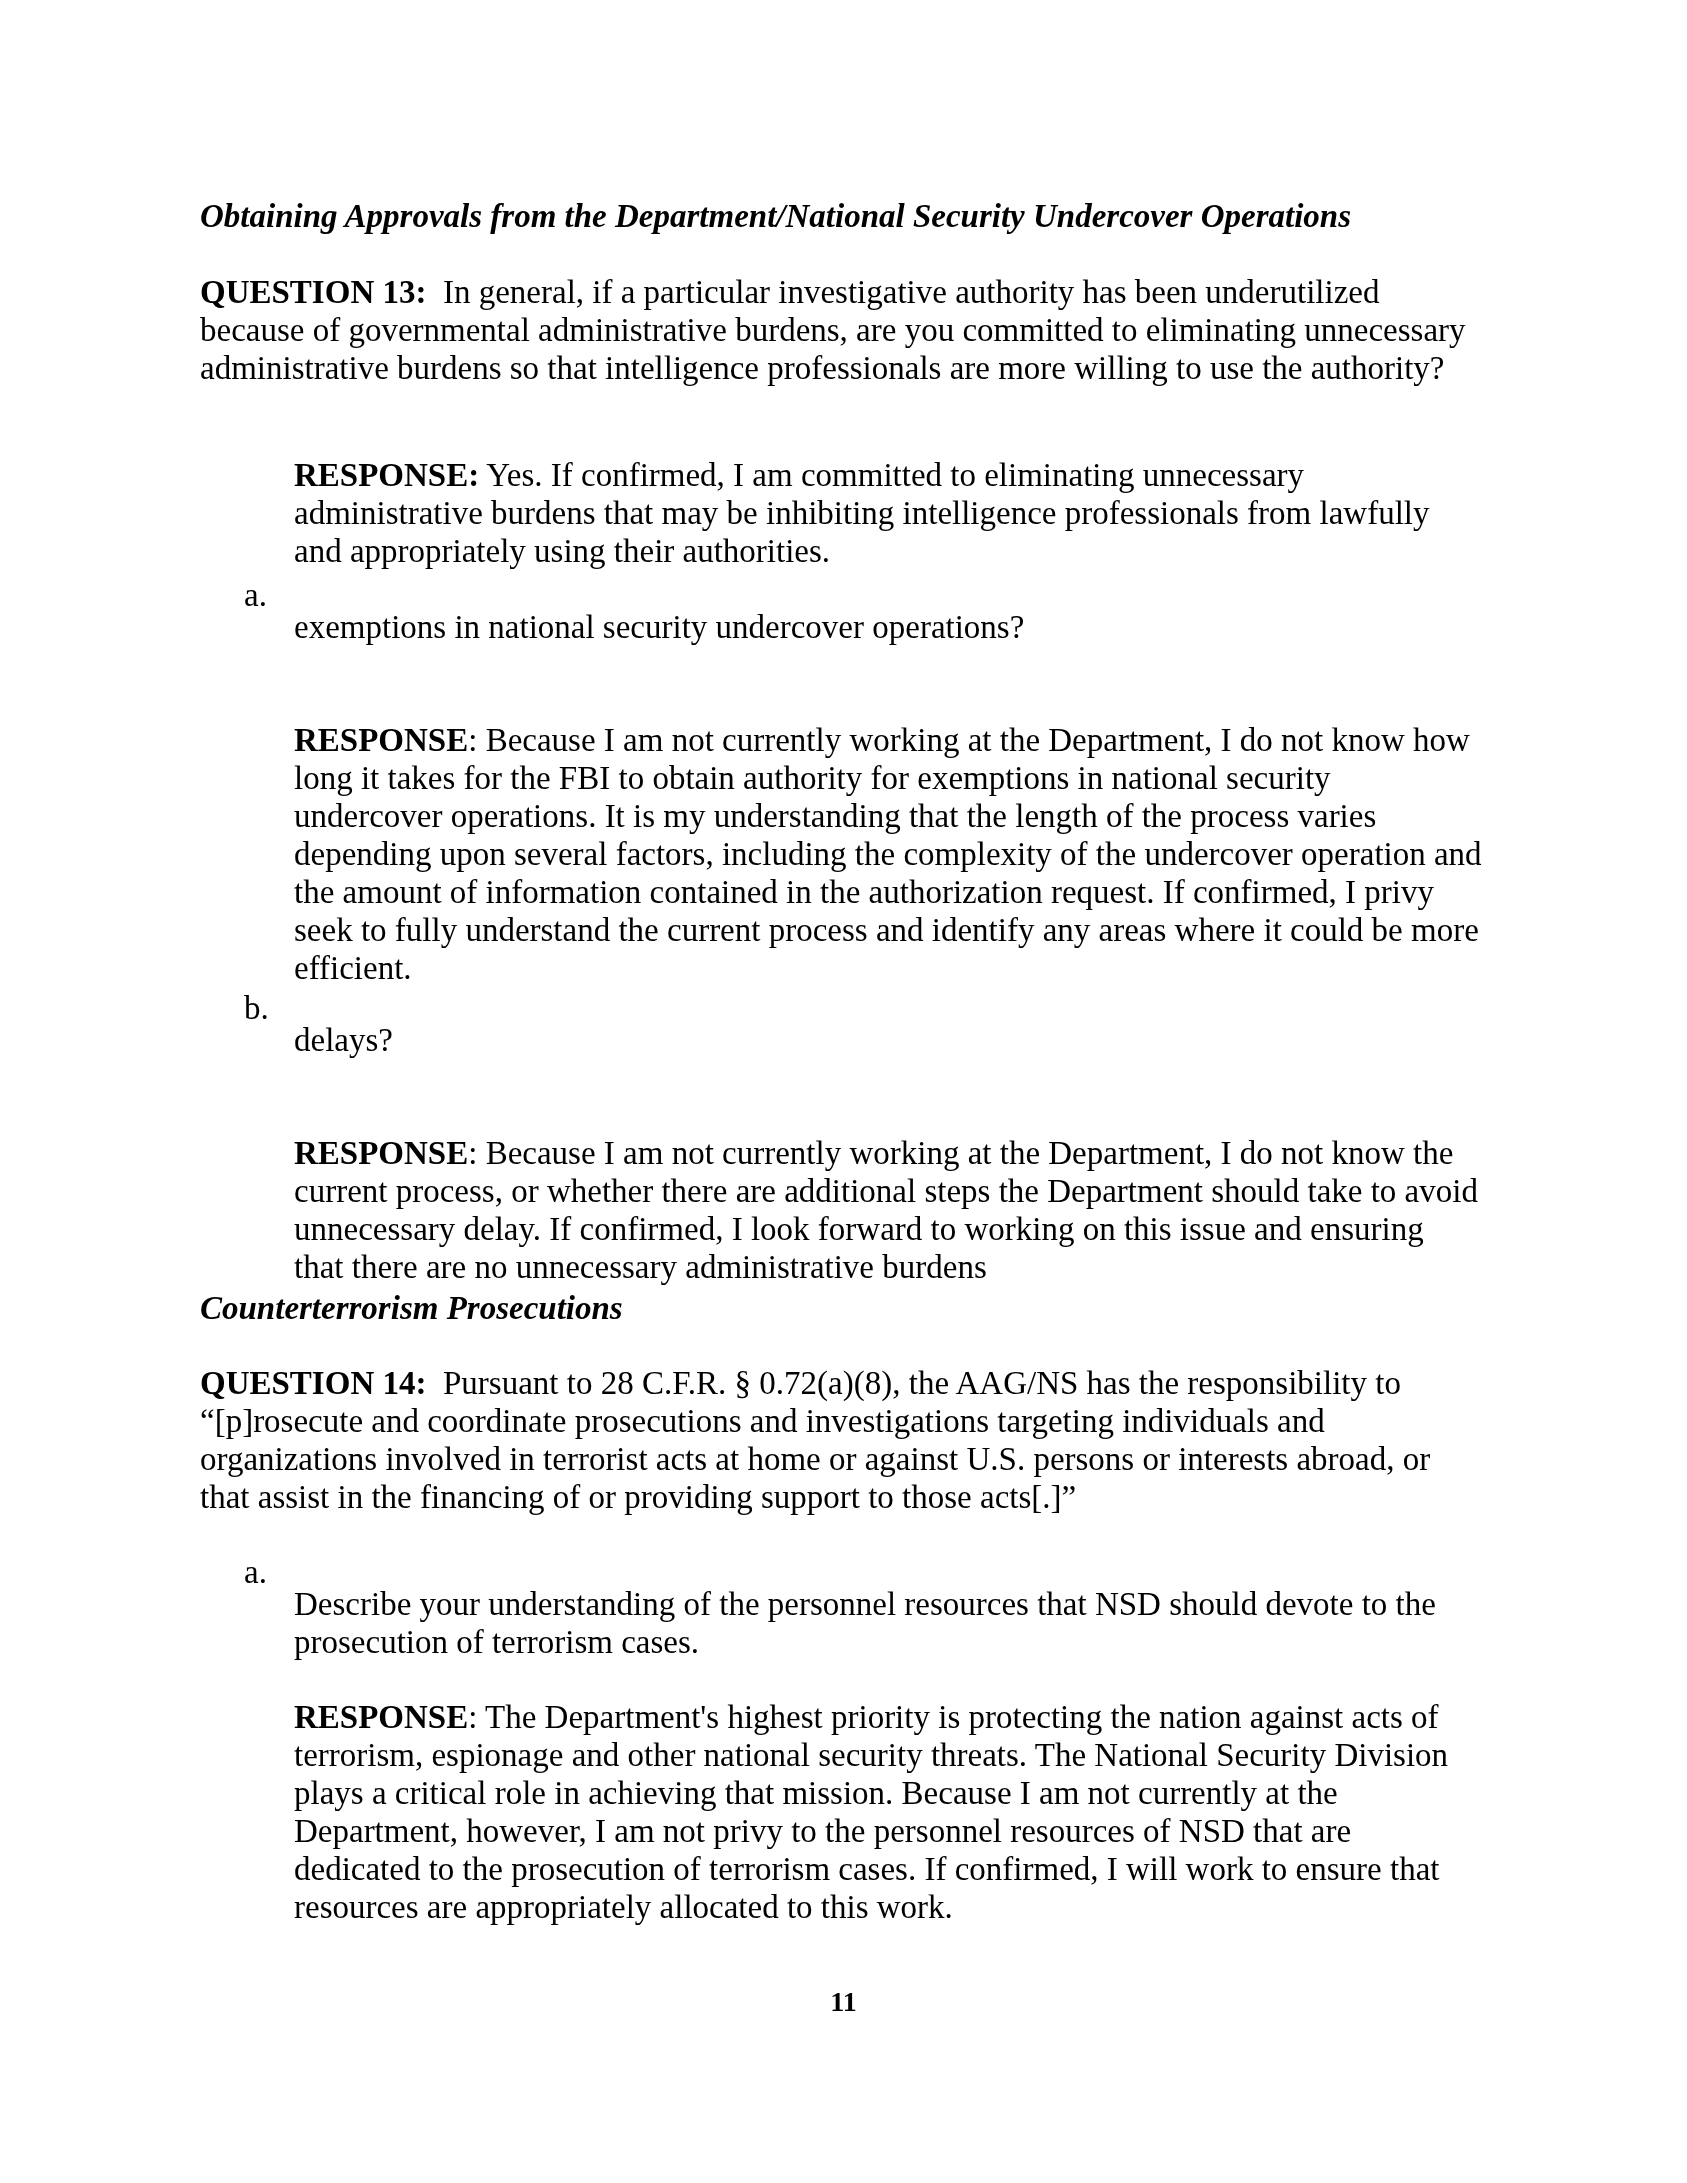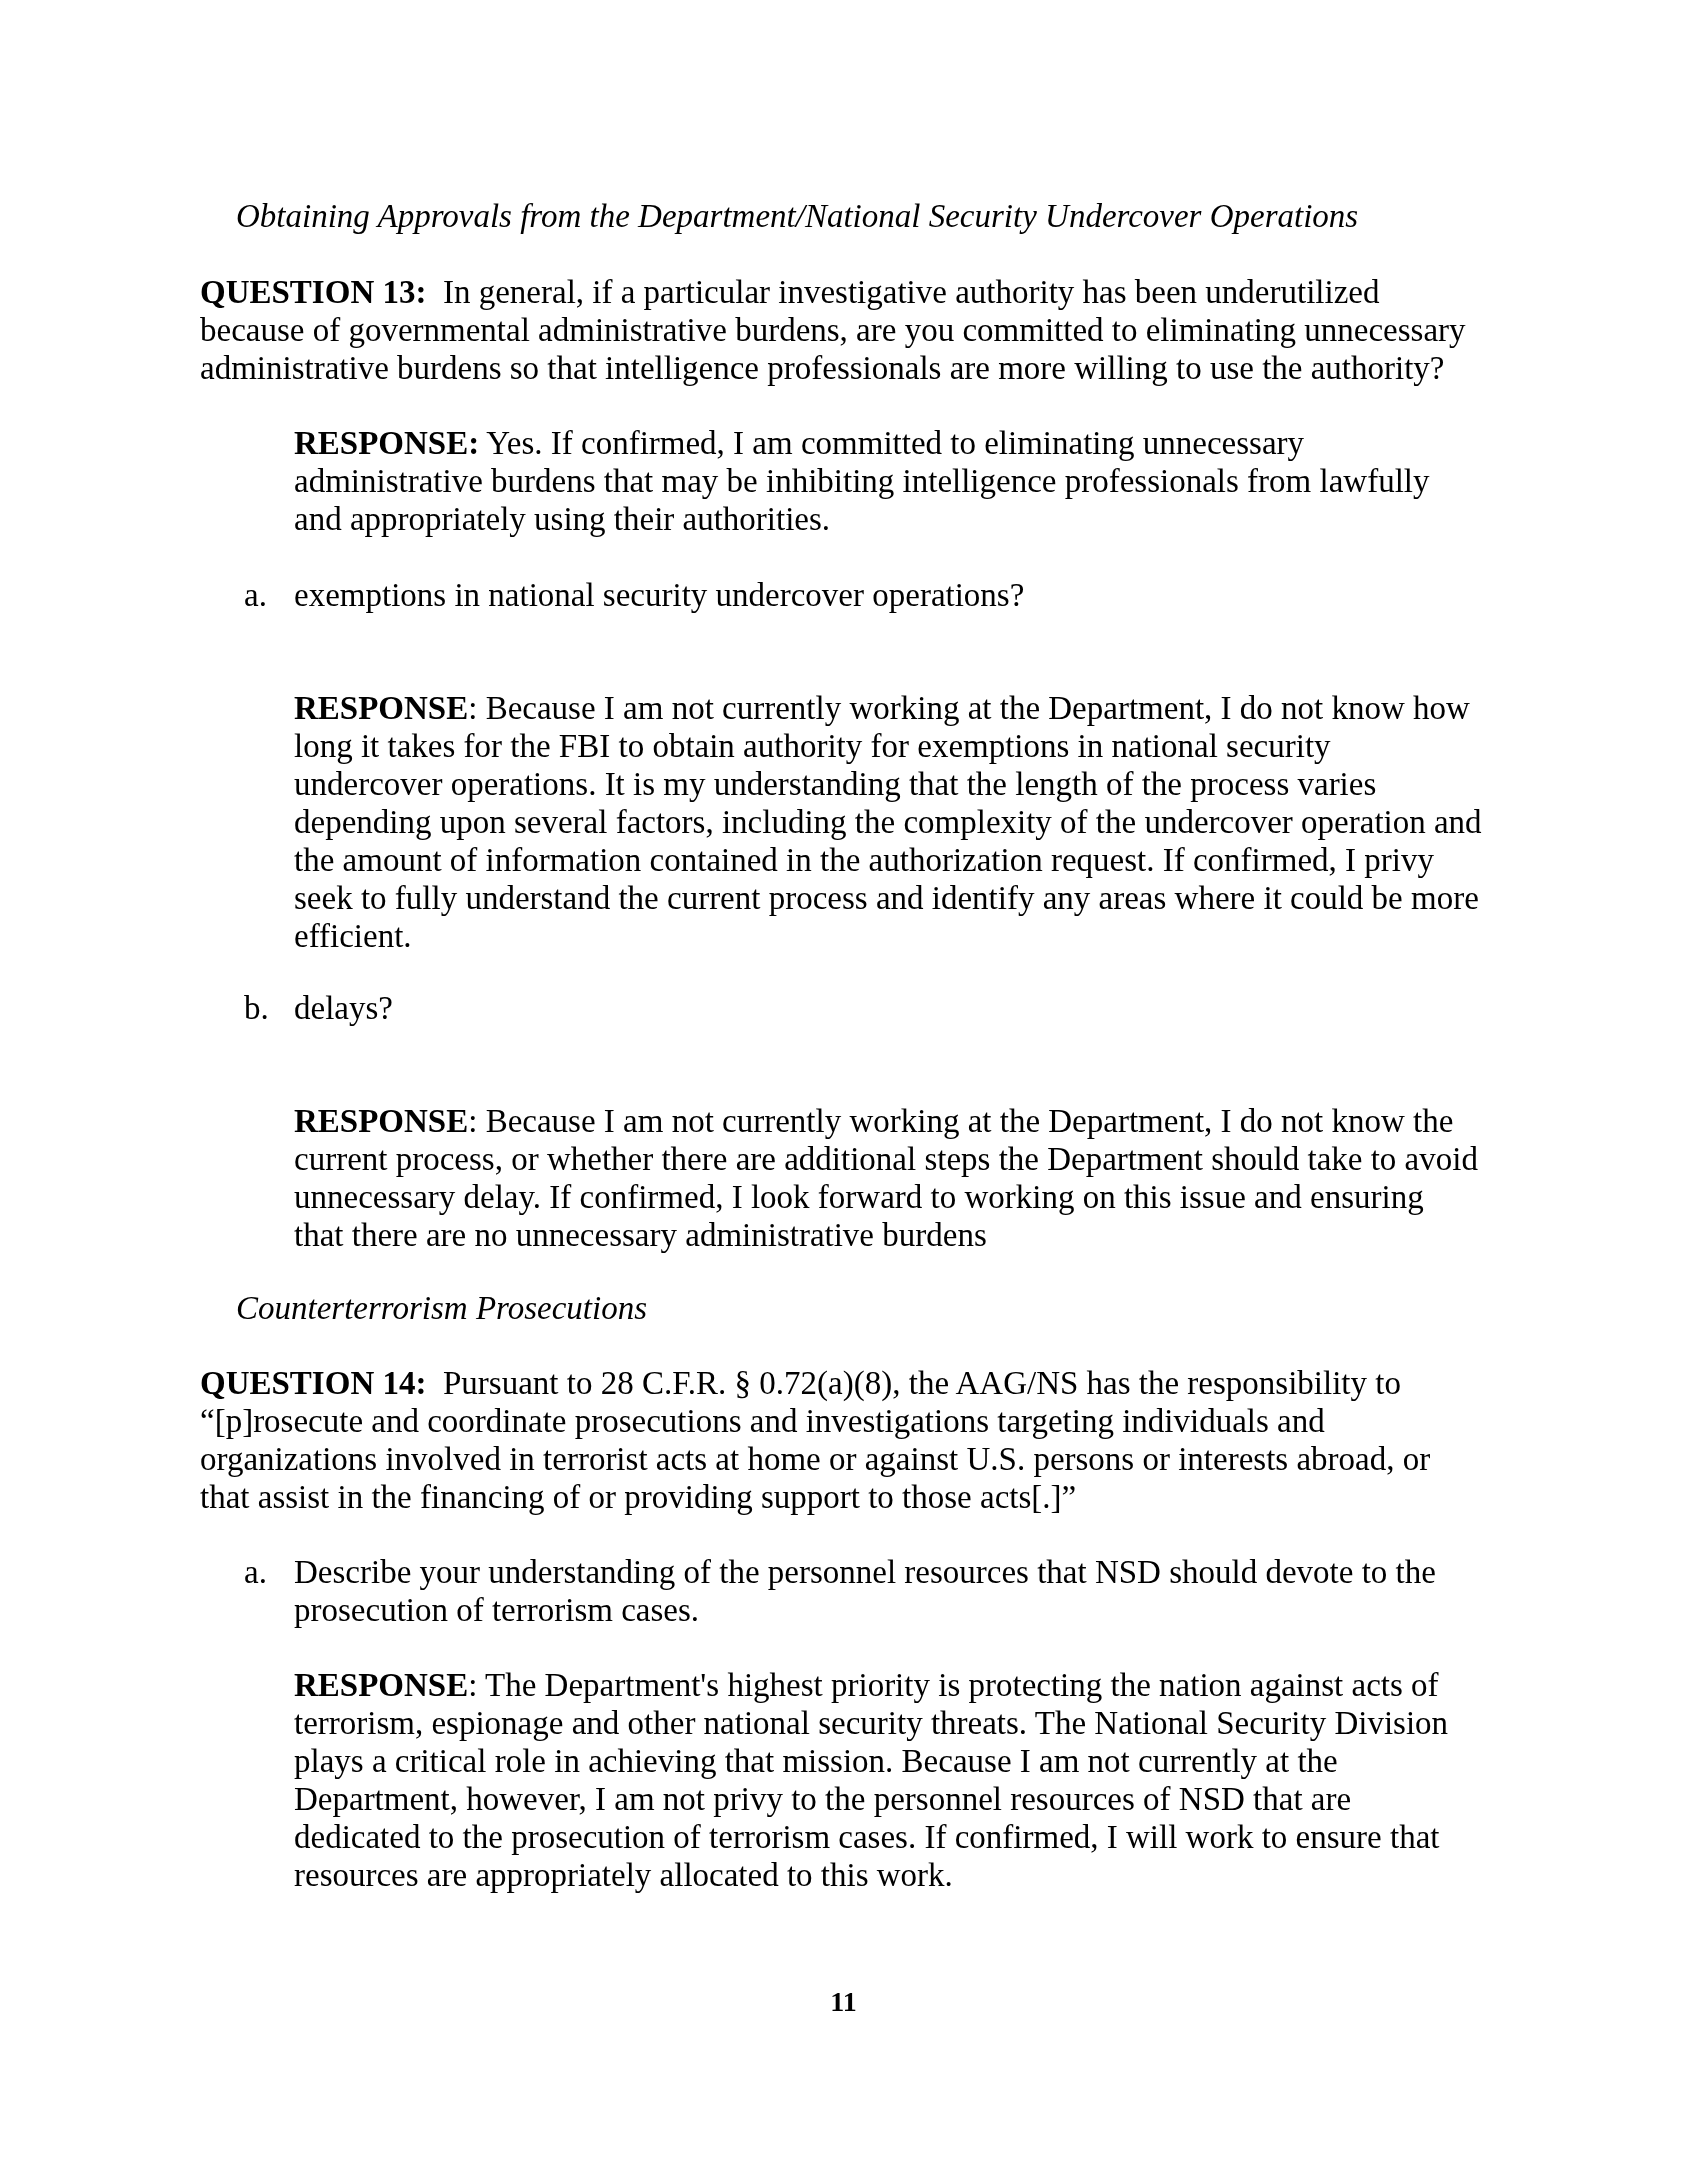--- a/index.html
+++ b/index.html
@@ -1,22 +1,22 @@
 <!DOCTYPE html>
 <html style="font-size:10.6px"><head>
 <meta charset="utf-8">
 <style>
   html, body { margin: 0; padding: 0; background: #ffffff; }
   body { width: 1687px; height: 2183px; position: relative; overflow: hidden;
          font-family: "Liberation Serif", "DejaVu Serif", serif; color: #000; }
   .page { position: absolute; left: 0; top: 0; width: 1687px; height: 2183px; background: #fff; }
   .blk { position: absolute; left: 200px; width: 1283px; }
-  .ind { left: 294px; width: 1191px; }
+  .ind { left: 294px; width: 1191px; margin-top: 32px; }
   .line { display: block; font-size: 33px; line-height: 38px; white-space: nowrap; }
-  .heading { font-weight: normal; font-style: italic; margin-left: 36px; }
+  .heading { font-weight: bold; font-style: italic; }
   .b { font-weight: bold; }
   .lbl { position: absolute; left: 244px; font-size: 33px; line-height: 38px; }
   .pnum { position: absolute; left: 0; width: 1687px; text-align: center; top: 1983px;
           font-size: 28px; font-weight: bold; line-height: 38px; }
 </style>
 </head>
 <body>
 
 <div class="page">
 

